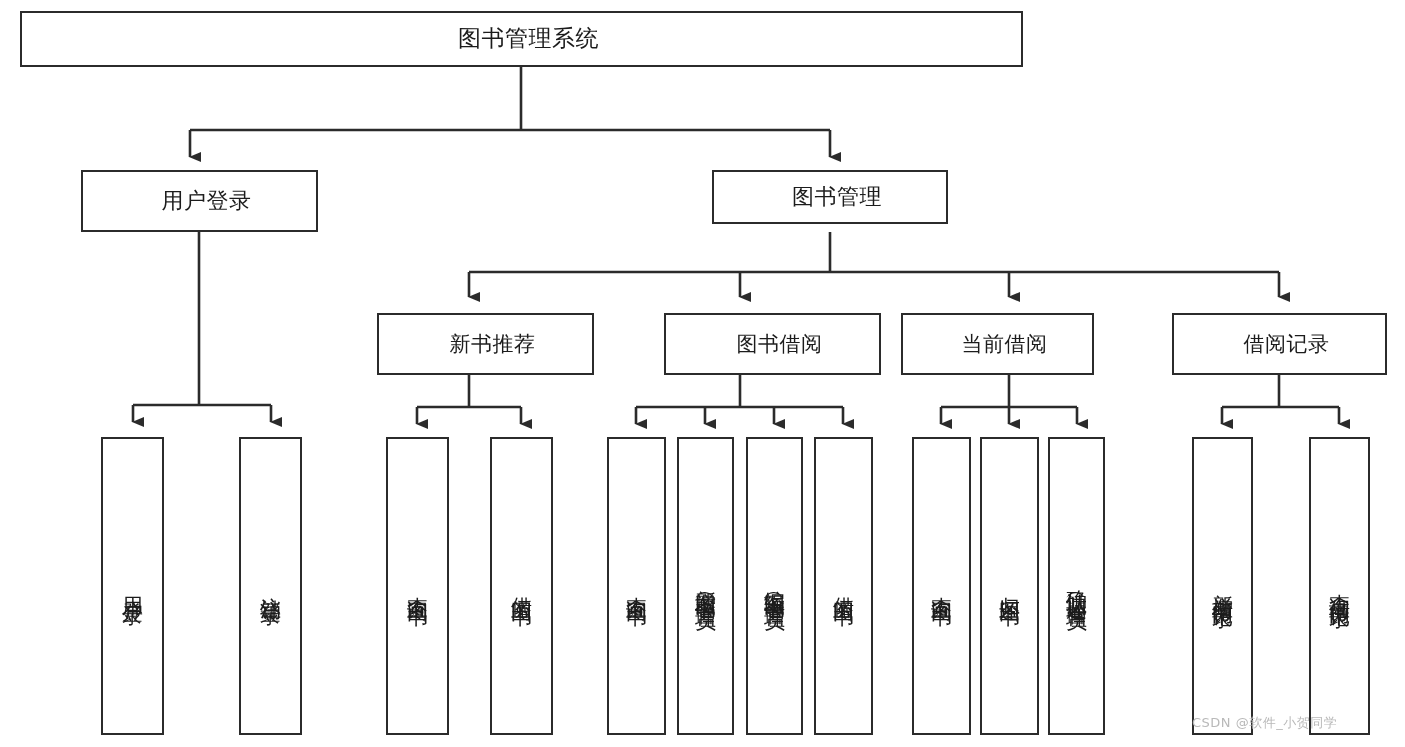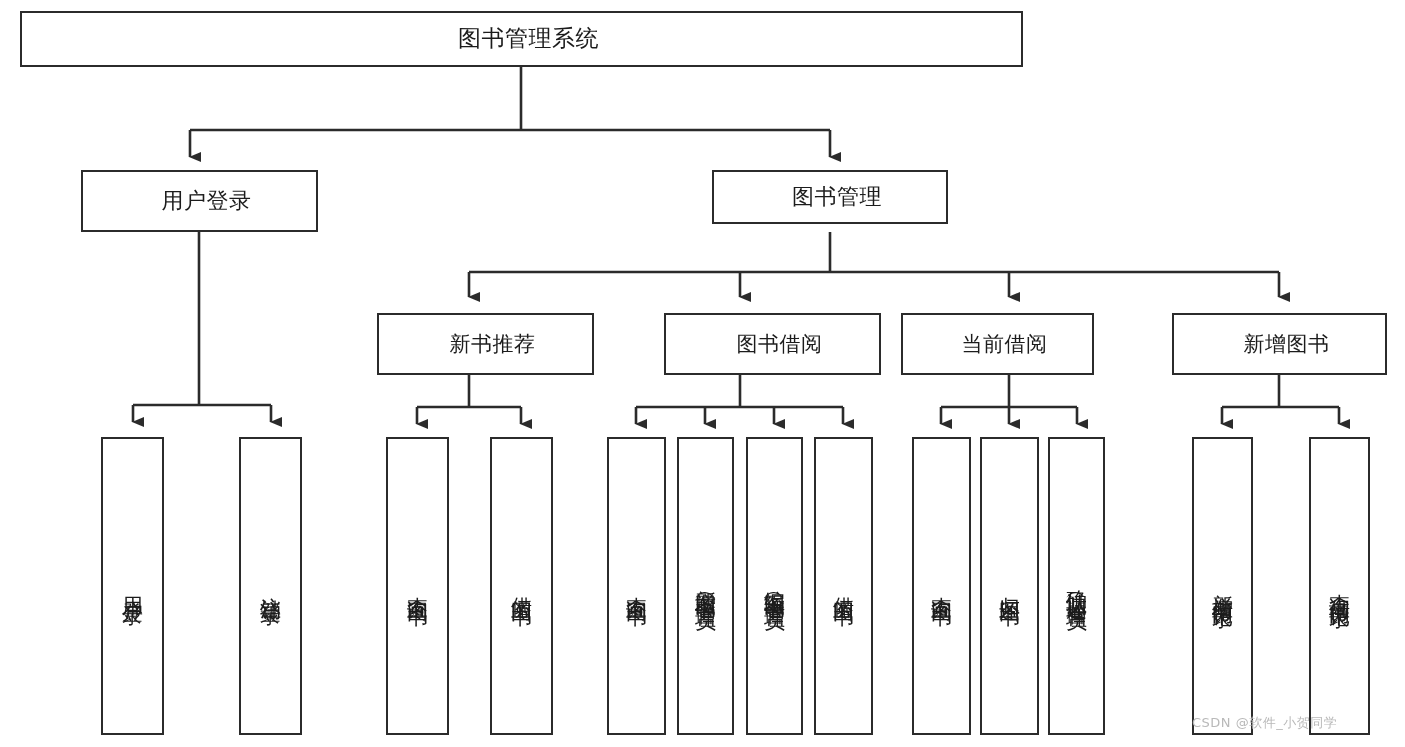--- a/index.html
+++ b/index.html
@@ -146,21 +146,21 @@
 
   <div class="node l3" style="left:632px; top:313px; width:217px; height:62px;margin-left:32px;">
     <span class="label">图书借阅</span>
   </div>
 
   <div class="node l3" style="left:901px; top:313px; width:193px; height:62px;">
     <span class="label">当前借阅</span>
   </div>
 
   <div class="node l3" style="left:1172px; top:313px; width:215px; height:62px;">
-    <span class="label">新增图书</span>
+    <span class="label">借阅记录</span>
   </div>
 
   <div class="node leaf" style="left:101px; top:437px; width:63px; height:298px;">
     <span class="label">用户登录</span>
   </div>
 
   <div class="node leaf" style="left:239px; top:437px; width:63px; height:298px;">
     <span class="label">注销登录</span>
   </div>
 

